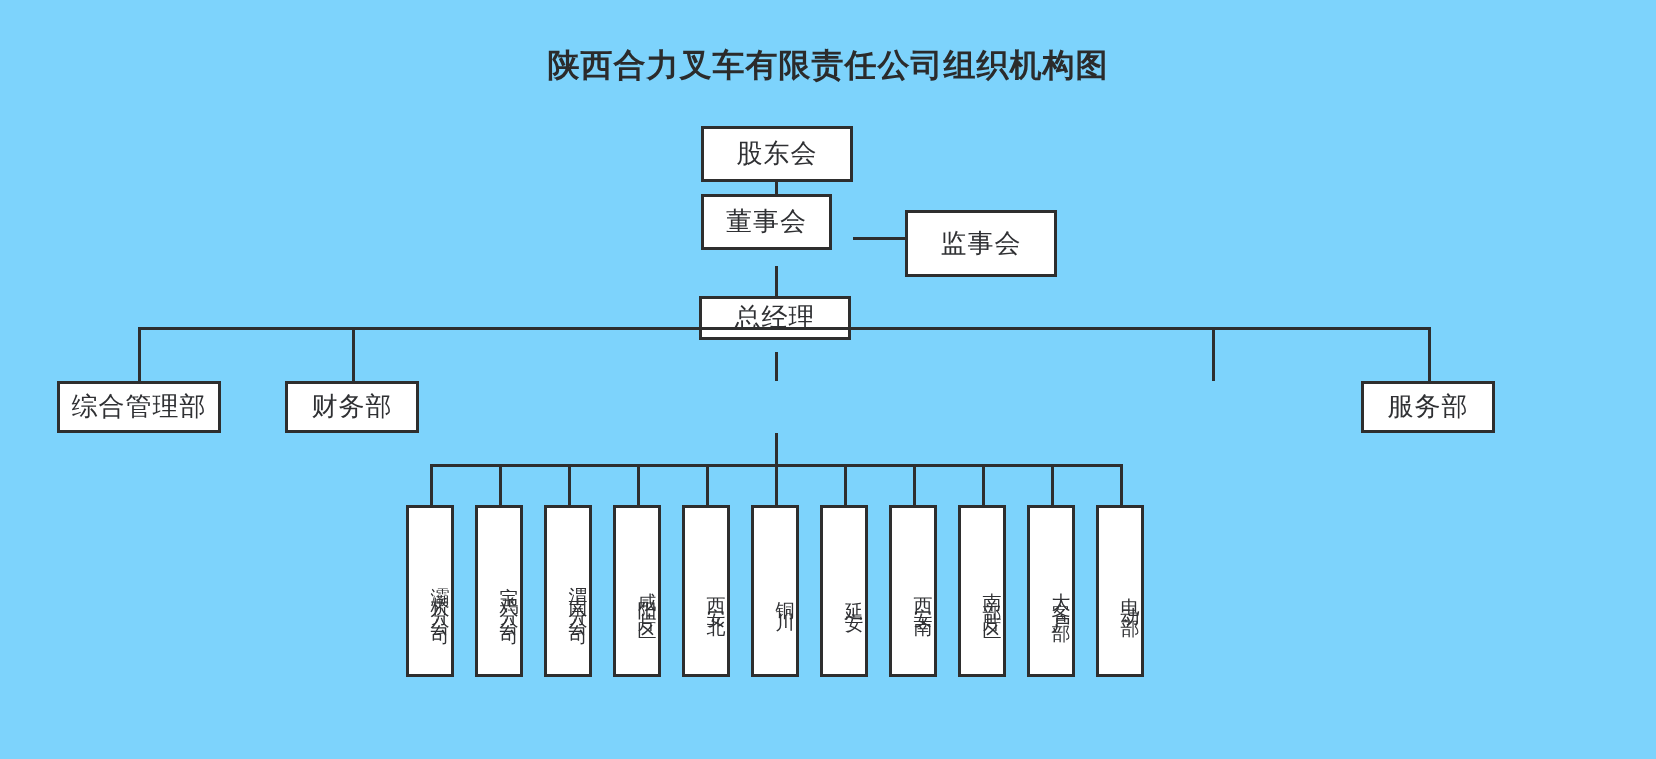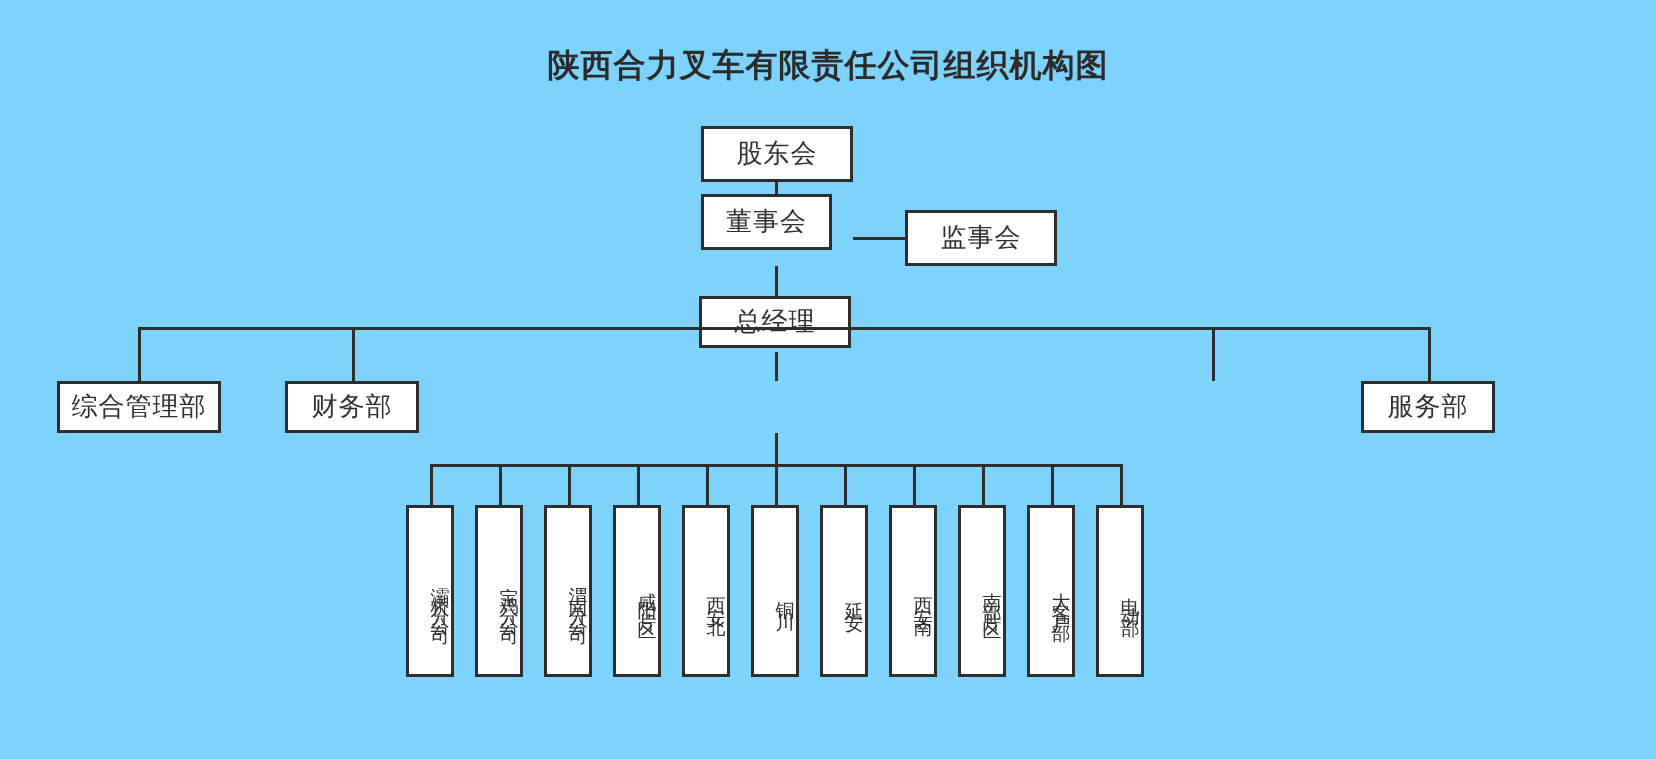--- a/index.html
+++ b/index.html
@@ -81,25 +81,25 @@
   <div class="chart-title">陕西合力叉车有限责任公司组织机构图</div>
 
   <div class="node" style="left:701px; top:126px; width:152px; height:56px;">股东会</div>
 
   <div class="line-v" style="left:775px; top:182px; height:28px;"></div>
 
   <div class="node" style="left:701px; top:194px; width:131px; height:56px;">董事会</div>
 
   <div class="line-h" style="left:853px; top:237px; width:52px;"></div>
 
-  <div class="node" style="left:905px; top:210px; width:152px; height:56px;">监事会</div>
+  <div class="node" style="left:905px; top:210px; width:152px; height:67px;">监事会</div>
 
   <div class="line-v" style="left:775px; top:266px; height:30px;"></div>
 
-  <div class="node" style="left:699px; top:296px; width:152px; height:52px;">总经理</div>
+  <div class="node" style="left:699px; top:296px; width:152px; height:44px;">总经理</div>
 
   <div class="line-h" style="left:138px; top:327px; width:1291px;"></div>
 
   <div class="line-v" style="left:138px; top:327px; height:54px;"></div>
   <div class="line-v" style="left:352px; top:327px; height:54px;"></div>
   <div class="line-v" style="left:775px; top:352px; height:29px;"></div>
   <div class="line-v" style="left:1212px; top:327px; height:54px;"></div>
   <div class="line-v" style="left:1428px; top:327px; height:54px;"></div>
 
   <div class="node" style="left:57px; top:381px; width:164px; height:52px;">综合管理部</div>

